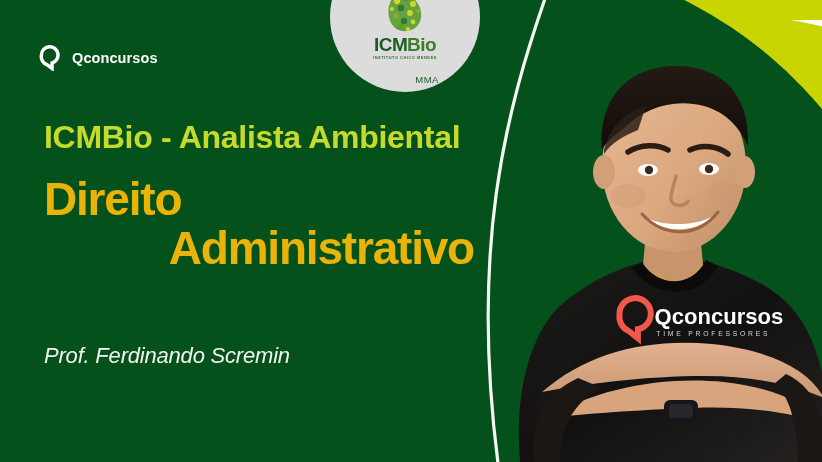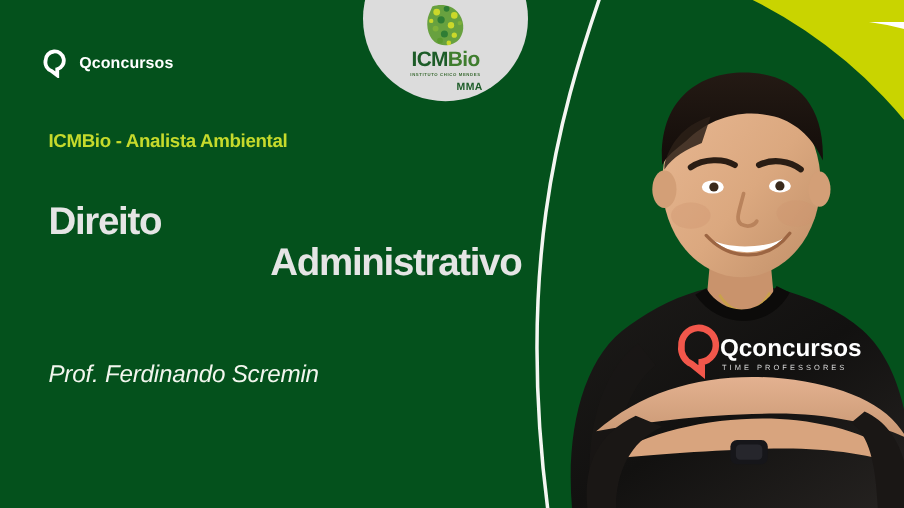--- a/index.html
+++ b/index.html
@@ -69,50 +69,50 @@
   .badge-sub{
     font-size:3.9px;
     font-weight:700;
     color:#3c6b34;
     letter-spacing:.55px;
     margin-top:1.5px;
     line-height:1;
   }
   .badge-mma{
     font-size:9.5px;
-    font-weight:700;
+    font-weight:400;
     color:#1d5c28;
     letter-spacing:.4px;
-    margin-top:5px;
+    margin-top:15px;
     line-height:1;
     padding-left:44px;
   }
 
   
   .copy{
     position:absolute;
     left:44px; top:120px;
     width:430px;
     z-index:9;
   }
   .eyebrow{
     color:#c6da2c;
-    font-size:17px;
+    font-size:32px;
     font-weight:700;
     letter-spacing:-.3px;
     line-height:1.1;
     white-space:nowrap;
   }
   .headline{
-    color:#e5e5e5;
-    font-size:35px;
+    color:#eab308;
+    font-size:46px;
     font-weight:700;
     line-height:1.06;
     letter-spacing:-1.2px;
-    margin-top:44px;
+    margin-top:20px;
   }
   .headline .l2{ display:block;text-align:right; }
   .teacher{
     color:#f2f6ee;
     font-size:22px;
     font-style:italic;
     font-weight:400;
     letter-spacing:-.2px;
     margin-top:70px;
     white-space:nowrap;

